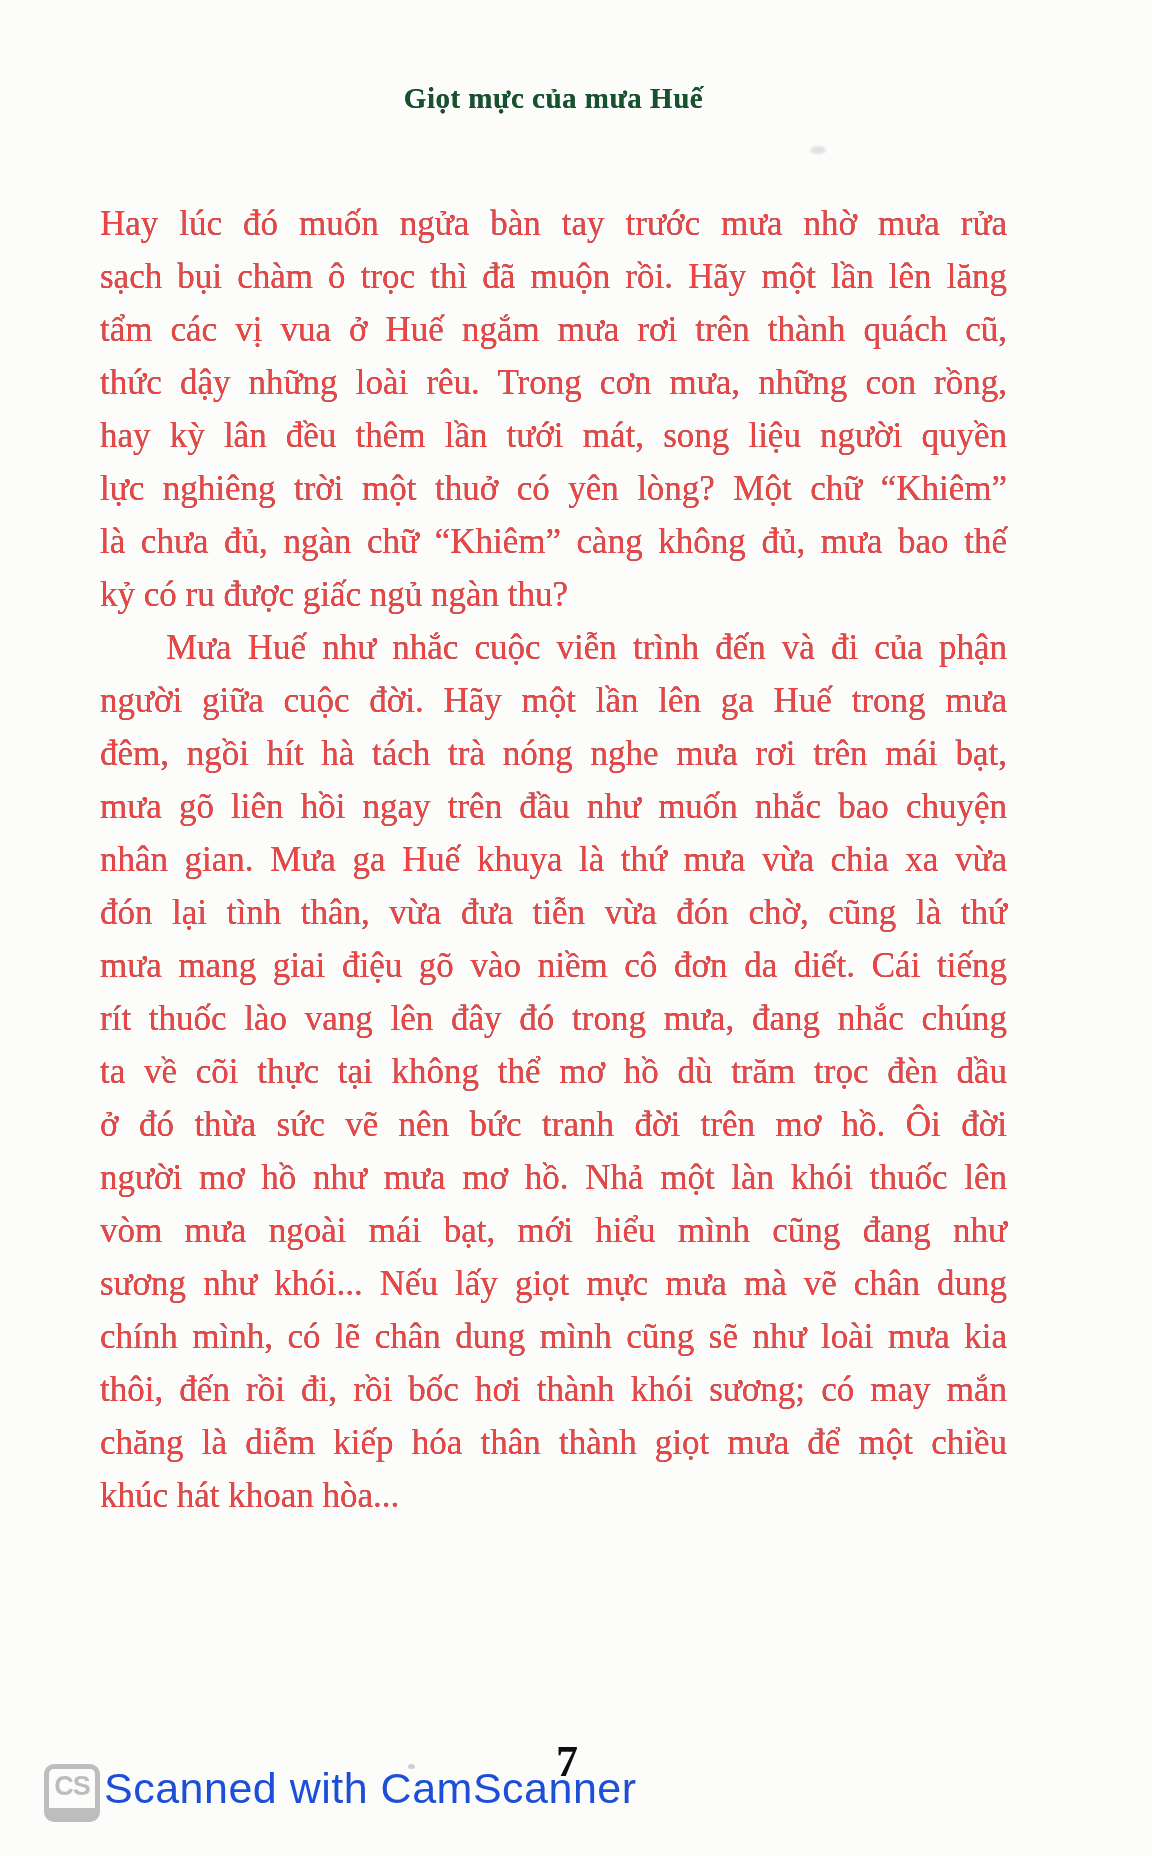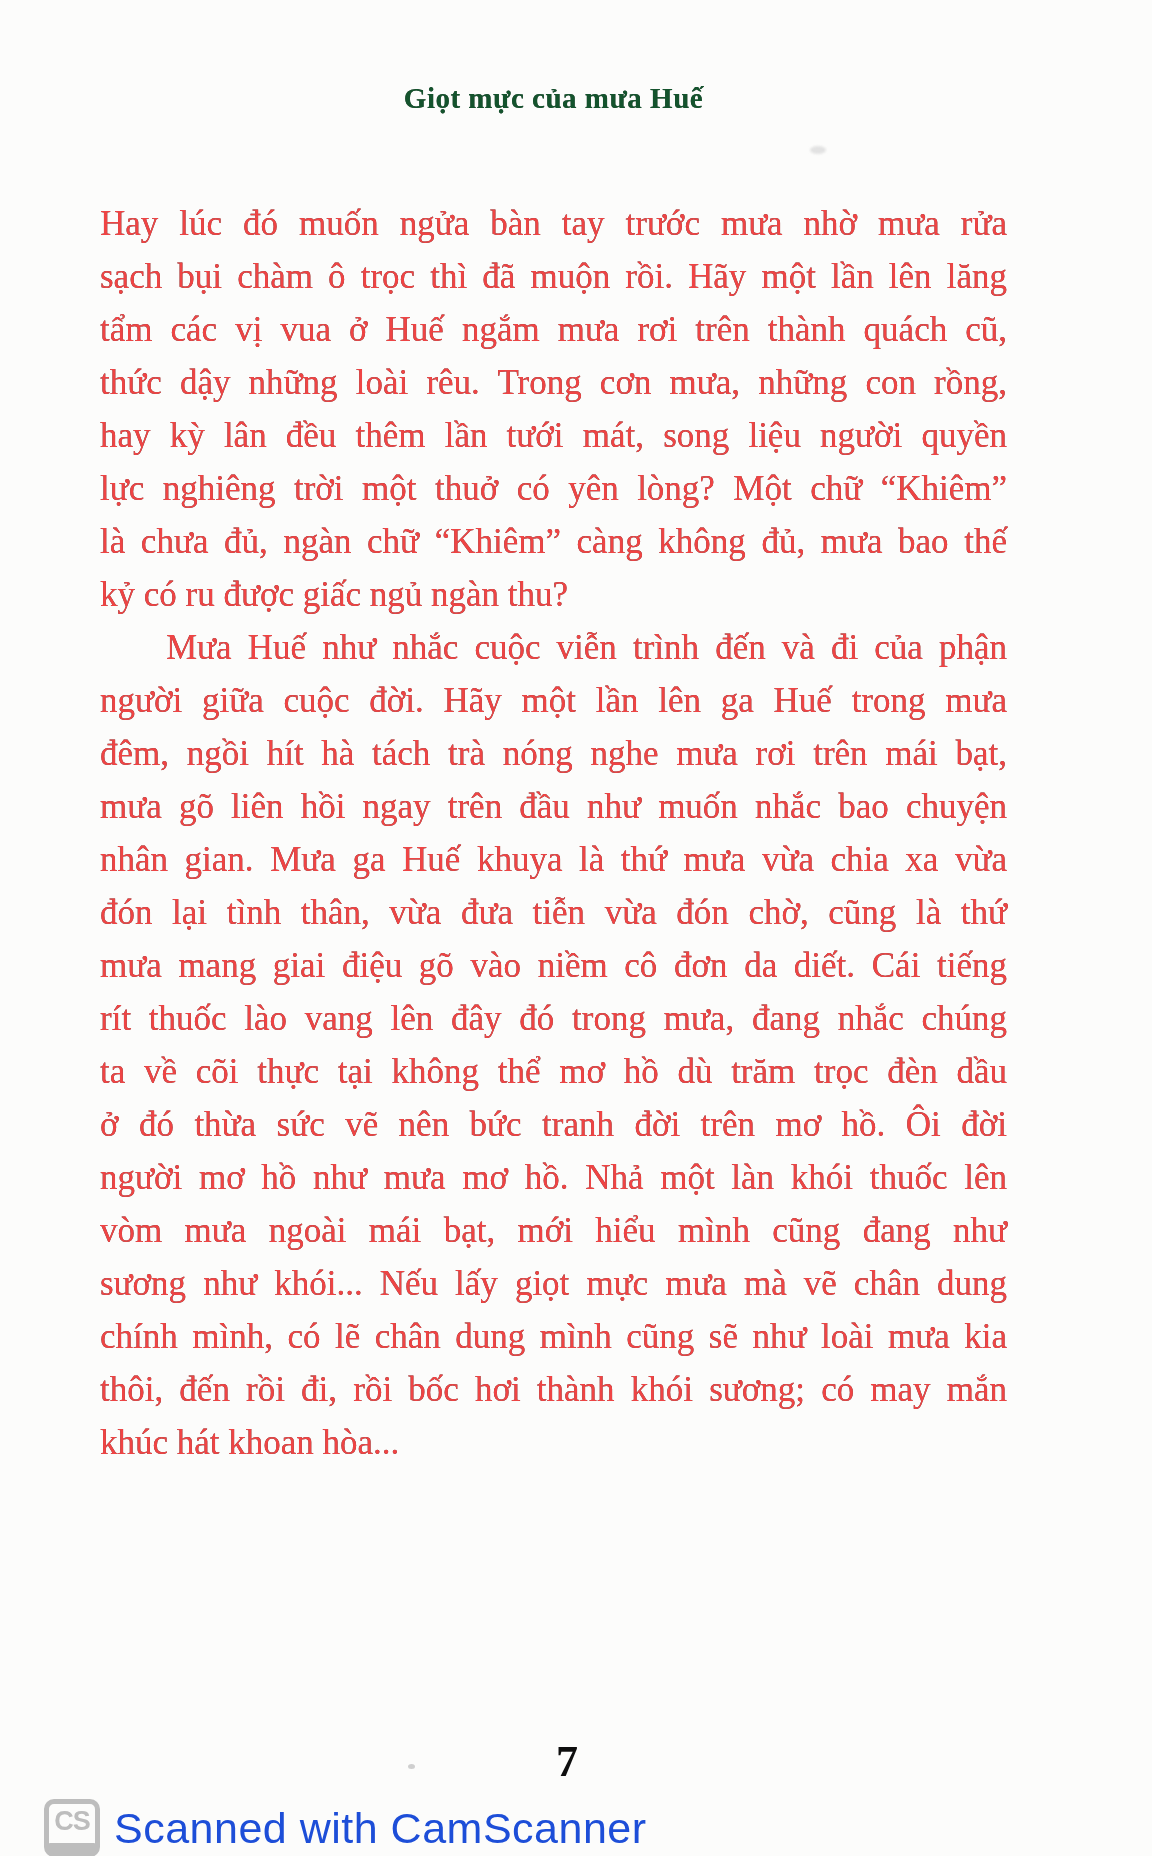--- a/index.html
+++ b/index.html
@@ -73,24 +73,22 @@
     width: 7px;
     height: 5px;
     background: #cfcfcf;
     border-radius: 50%;
   }
   .watermark {
     position: absolute;
     top: 1764px;
     left: 44px;
     display: flex;
-    align-items: center;
-    gap: 14px;
+    gap: 4px;
     color: #c2c2c2;
-    margin-top: 35px;
   }
   .cs-logo {
     position: relative;
     width: 46px;
     height: 48px;
     border: 5px solid #bdbdbd;
     border-radius: 10px;
     background: #fcfcfb;
     flex: 0 0 auto;
   }
@@ -153,20 +151,21 @@
         <div class="line">đón lại tình thân, vừa đưa tiễn vừa đón chờ, cũng là thứ</div>
         <div class="line">mưa mang giai điệu gõ vào niềm cô đơn da diết. Cái tiếng</div>
         <div class="line">rít thuốc lào vang lên đây đó trong mưa, đang nhắc chúng</div>
         <div class="line">ta về cõi thực tại không thể mơ hồ dù trăm trọc đèn dầu</div>
         <div class="line">ở đó thừa sức vẽ nên bức tranh đời trên mơ hồ. Ôi đời</div>
         <div class="line">người mơ hồ như mưa mơ hồ. Nhả một làn khói thuốc lên</div>
         <div class="line">vòm mưa ngoài mái bạt, mới hiểu mình cũng đang như</div>
         <div class="line">sương như khói... Nếu lấy giọt mực mưa mà vẽ chân dung</div>
         <div class="line">chính mình, có lẽ chân dung mình cũng sẽ như loài mưa kia</div>
         <div class="line">thôi, đến rồi đi, rồi bốc hơi thành khói sương; có may mắn</div>
+        <div class="line">chăng là diễm kiếp hóa thân thành giọt mưa để một chiều</div>
         <div class="line final">khúc hát khoan hòa...</div>
       </div>
     </div>
 
   <div class="scan-dot"></div>
 
   <div class="page-number">7</div>
 
   <div class="watermark">
     <div class="cs-logo">

